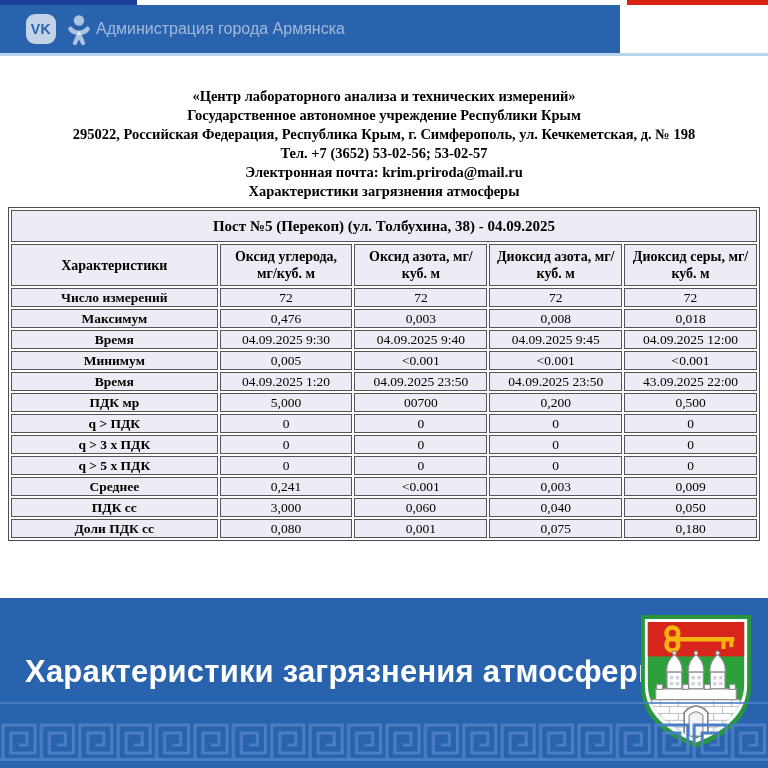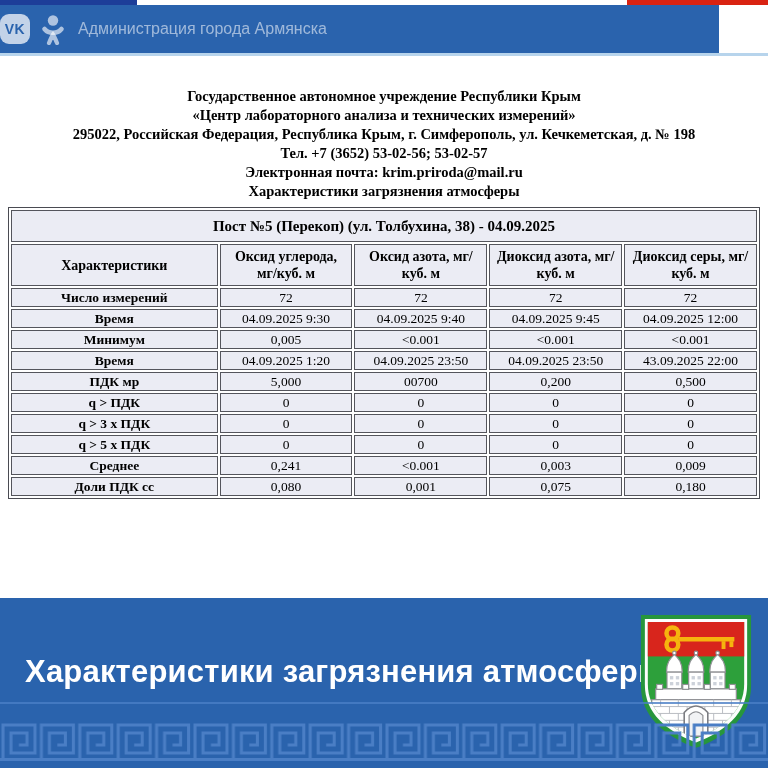--- a/index.html
+++ b/index.html
@@ -7,27 +7,27 @@
               font-family: "Liberation Sans", sans-serif; }
   .page { position: relative; width: 768px; height: 768px; background: #ffffff; }
 
   
   .flag-stripe { position: absolute; top: 0; left: 0; width: 768px; height: 5px; display: flex; }
   .flag-blue  { width: 137px; background: #1d3e99; }
   .flag-white { width: 490px; background: #ffffff; }
   .flag-red   { width: 141px; background: #d92312; }
 
   
-  .topbar { position: absolute; top: 5px; left: 0; width: 719px; height: 48px;
-            background: #2a63ad; display: flex; align-items: center; padding-left: 0; }
+  .topbar { position: absolute; top: 5px; left: 0; width: 620px; height: 48px;
+            background: #2a63ad; display: flex; align-items: center; padding-left: 26px; }
   .vk-badge { width: 30px; height: 30px; border-radius: 9px; background: rgba(255,255,255,0.72);
               color: #2a63ad; font-weight: bold; font-size: 14px; display: flex;
               align-items: center; justify-content: center; letter-spacing: 0.5px; }
   .ok-badge { margin-left: 11px; display: flex; align-items: center; }
-  .topbar-title { margin-left: 13px; color: rgba(255,255,255,0.55); font-size: 16px; }
+  .topbar-title { margin-left: 5px; color: rgba(255,255,255,0.55); font-size: 16px; }
 
   .topbar-sep { position: absolute; top: 53px; left: 0; width: 768px; height: 3px; background: #b7d4ec; }
 
   
   .doc-head { position: absolute; top: 87px; left: 8px; right: 8px; text-align: center;
               font-family: "Liberation Serif", serif; font-weight: bold; font-size: 14.5px;
               line-height: 19px; color: #000; }
 
   
   .table-wrap { position: absolute; top: 207px; left: 8px; right: 8px; }
@@ -71,22 +71,22 @@
         <circle cx="12" cy="7.5" r="5.2" fill="rgba(255,255,255,0.62)"></circle>
         <path d="M3.5,16 C7.5,21 16.5,21 20.5,16" stroke="rgba(255,255,255,0.62)" stroke-width="4.6" fill="none" stroke-linecap="round"></path>
         <path d="M8,30 C10,25.5 10.5,23.5 12,21.5 C13.5,23.5 14,25.5 16,30" stroke="rgba(255,255,255,0.62)" stroke-width="4.2" fill="none" stroke-linecap="round"></path>
       </svg>
     </div>
     <div class="topbar-title">Администрация города Армянска</div>
   </div>
   <div class="topbar-sep"></div>
 
   <div class="doc-head">
+    <div>«Центр лабораторного анализа и технических измерений»</div>
     <div>Государственное автономное учреждение Республики Крым</div>
-    <div>«Центр лабораторного анализа и технических измерений»</div>
     <div>295022, Российская Федерация, Республика Крым, г. Симферополь, ул. Кечкеметская, д. № 198</div>
     <div>Тел. +7 (3652) 53-02-56; 53-02-57</div>
     <div>Электронная почта: krim.priroda@mail.ru</div>
     <div>Характеристики загрязнения атмосферы</div>
   </div>
 
   <div class="table-wrap">
     <table>
       <colgroup>
         <col class="c-label">
@@ -109,20 +109,27 @@
       </thead>
       <tbody>
           <tr>
             <td class="row-label">Число измерений</td>
             <td>72</td>
             <td>72</td>
             <td>72</td>
             <td>72</td>
           </tr>
           <tr>
+            <td class="row-label">Максимум</td>
+            <td>0,476</td>
+            <td>0,003</td>
+            <td>0,008</td>
+            <td>0,018</td>
+          </tr>
+          <tr>
             <td class="row-label">Время</td>
             <td>04.09.2025 9:30</td>
             <td>04.09.2025 9:40</td>
             <td>04.09.2025 9:45</td>
             <td>04.09.2025 12:00</td>
           </tr>
           <tr>
             <td class="row-label">Минимум</td>
             <td>0,005</td>
             <td>&lt;0.001</td>
@@ -163,20 +170,27 @@
             <td>0</td>
             <td>0</td>
             <td>0</td>
           </tr>
           <tr>
             <td class="row-label">Среднее</td>
             <td>0,241</td>
             <td>&lt;0.001</td>
             <td>0,003</td>
             <td>0,009</td>
+          </tr>
+          <tr>
+            <td class="row-label">ПДК сс</td>
+            <td>3,000</td>
+            <td>0,060</td>
+            <td>0,040</td>
+            <td>0,050</td>
           </tr>
           <tr>
             <td class="row-label">Доли ПДК сс</td>
             <td>0,080</td>
             <td>0,001</td>
             <td>0,075</td>
             <td>0,180</td>
           </tr>
         </tbody>
     </table>

